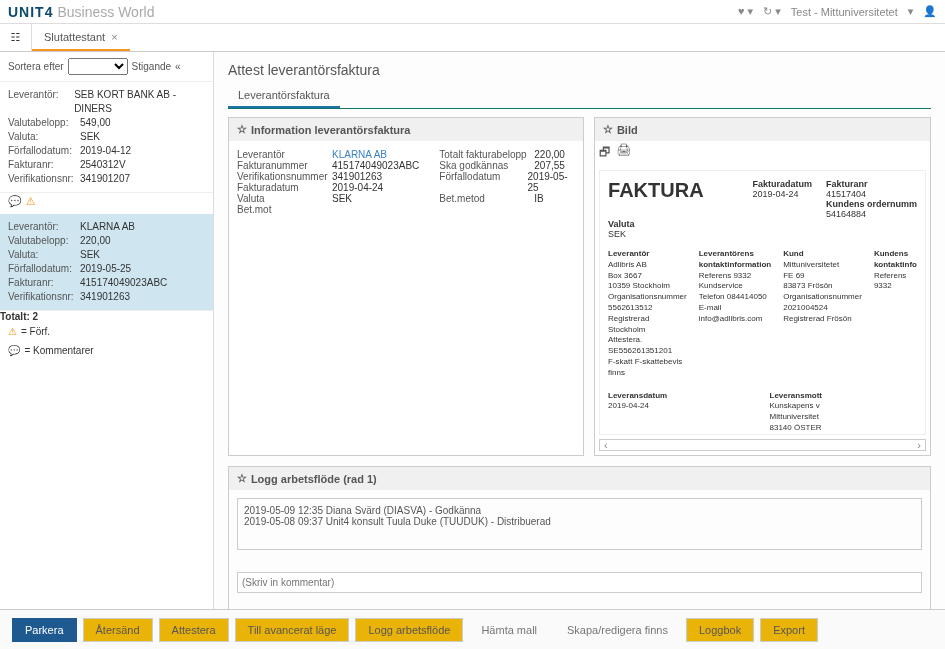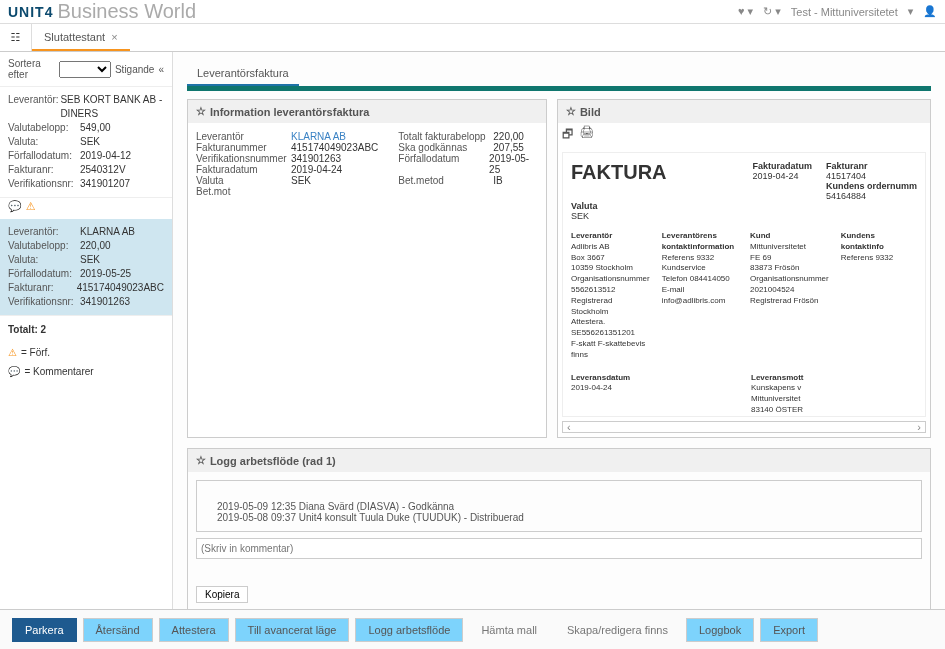--- a/index.html
+++ b/index.html
@@ -1,41 +1,41 @@
 <!DOCTYPE html>
 <html><head>
 <meta charset="utf-8">
 <style>
 * { margin: 0; padding: 0; box-sizing: border-box; }
 body { font-family: Arial, sans-serif; font-size: 11px; color: #333; background: #f5f5f5; width: 945px; height: 649px; overflow: hidden; }
 .header { height: 24px; background: #fff; display: flex; align-items: center; padding: 0 8px; border-bottom: 1px solid #ddd; }
 .logo { font-size: 14px; color: #0c4a6e; font-weight: bold; letter-spacing: 1px; }
-.logo-sub { font-size: 20px; color: #aaa; margin-left: 4px; font-weight: normal; }
+.logo-sub { font-size: 14px; color: #aaa; margin-left: 4px; font-weight: normal; }
 .header-right { margin-left: auto; display: flex; align-items: center; gap: 10px; color: #888; font-size: 11px; }
 .tabs-bar { height: 28px; background: #fff; display: flex; align-items: flex-end; border-bottom: 1px solid #ccc; }
 .tab-icon { width: 32px; height: 28px; display: flex; align-items: center; justify-content: center; border-right: 1px solid #ddd; }
 .tab { padding: 6px 12px; background: #fff; border-bottom: 2px solid #f7941e; font-size: 11px; color: #555; display: flex; align-items: center; gap: 6px; }
 .tab-close { color: #888; cursor: pointer; }
 .main { display: flex; height: 558px; }
-.sidebar { width: 173px; background: #fff; border-right: 1px solid #ddd; overflow-y: auto; }
+.sidebar { width: 214px; background: #fff; border-right: 1px solid #ddd; overflow-y: auto; }
 .sort-bar { padding: 6px 8px; border-bottom: 1px solid #eee; display: flex; align-items: center; gap: 4px; font-size: 10px; color: #555; }
 .sort-bar select { font-size: 10px; padding: 1px; width: 60px; }
 .list-item { padding: 6px 8px; border-bottom: 1px solid #eee; font-size: 10px; line-height: 1.4; }
 .list-item.selected { background: #cfe6f0; }
 .list-item .row { display: flex; }
 .list-item .lbl { width: 72px; color: #555; }
 .list-item .val { color: #333; }
 .list-icons { padding: 2px 8px 6px; display: flex; gap: 4px; align-items: center; }
-.totals { padding: 8px; font-size: 10px; }
+.totals { font-size: 10px; }
 .totals b { font-weight: bold; }
 .legend { padding: 4px 8px; font-size: 10px; display: flex; align-items: center; gap: 4px; }
 .warn-icon { color: #f7941e; }
 .content { flex: 1; padding: 10px 14px; overflow-y: auto; background: #fdfdfd; }
 .page-title { font-size: 14px; color: #555; margin-bottom: 6px; }
-.inner-tabs { border-bottom: 5px solid #0f766e; margin-bottom: 8px; }
+.inner-tabs { border-bottom: 1px solid #0f766e; margin-bottom: 8px; }
 .inner-tab { display: inline-block; padding: 5px 10px; font-size: 11px; color: #555; border-bottom: 2px solid #1e73a8; }
 .row-panels { display: flex; gap: 10px; margin-bottom: 10px; }
 .panel { border: 1px solid #ccc; background: #fff; }
 .panel-head { background: #f0f0f0; padding: 5px 8px; font-size: 11px; font-weight: bold; color: #555; display: flex; align-items: center; gap: 4px; }
 .panel-body { padding: 8px; }
 .info-panel { width: 360px; }
 .info-grid { display: grid; grid-template-columns: 1fr 1fr; gap: 4px 20px; font-size: 10px; }
 .info-grid .pair { display: flex; }
 .info-grid .k { width: 95px; color: #555; }
 .info-grid .v { color: #333; }
@@ -47,25 +47,25 @@
 .inv-top-right { float: right; text-align: left; display: flex; gap: 14px; }
 .inv-top-right .col b { font-weight: bold; display: block; }
 .clear { clear: both; }
 .inv-section { display: flex; gap: 12px; margin-top: 10px; }
 .inv-col { flex: 1; font-size: 8px; line-height: 1.35; }
 .inv-col .h { font-weight: bold; }
 .inv-bottom { display: flex; gap: 14px; margin-top: 12px; }
 .scrollbar-h { height: 12px; border: 1px solid #ccc; margin: 4px; display: flex; align-items: center; justify-content: space-between; padding: 0 4px; color: #888; }
 .log-panel { border: 1px solid #ccc; margin-bottom: 10px; }
 .log-body { padding: 8px; }
-.log-text { border: 1px solid #ccc; height: 52px; padding: 20px; font-size: 10px; color: #555; overflow-y: auto; margin-bottom: 6px; }
+.log-text { border: 1px solid #ccc; height: 52px; padding: 6px; font-size: 10px; color: #555; overflow-y: auto; margin-bottom: 22px; }
 .comment-input { width: 100%; border: 1px solid #ccc; padding: 4px; font-size: 10px; color: #999; margin-bottom: 6px; }
 .copy-btn { border: 1px solid #ccc; background: #fff; padding: 2px 8px; font-size: 10px; margin-top: 21px; }
 .footer { position: fixed; bottom: 0; left: 0; right: 16px; width: 945px; height: 40px; background: #fafafa; border-top: 1px solid #ccc; display: flex; align-items: center; gap: 6px; padding: 0 12px; }
-.footer button { border: 1px solid #ccc; background: #7dd3fc; padding: 5px 12px; font-size: 11px; color: #555; }
+.footer button { border: 1px solid #ccc; background: #eab308; padding: 5px 12px; font-size: 11px; color: #555; }
 .footer button.primary { background: #1e5a8f; color: #fff; border-color: #1e5a8f; }
 .footer .link { border: none; background: none; color: #777; }
 </style>
 </head>
 <body>
 
 <div class="header">
   <span class="logo">UNIT4</span>
   <span class="logo-sub">Business World</span>
   <div class="header-right">
@@ -157,20 +157,21 @@
         <span class="warn-icon">⚠</span>
         <span>= Förf.</span>
       </div>
     <div class="legend">
         <span>💬</span>
         <span>= Kommentarer</span>
       </div>
   </div>
 
   <div class="content">
+    <div class="page-title">Attest leverantörsfaktura</div>
     <div class="inner-tabs">
       <div class="inner-tab">Leverantörsfaktura</div>
     </div>
 
     <div class="row-panels">
       <div class="panel info-panel">
         <div class="panel-head">
             <span>☆</span>
             <span>Information leverantörsfaktura</span>
           </div>

